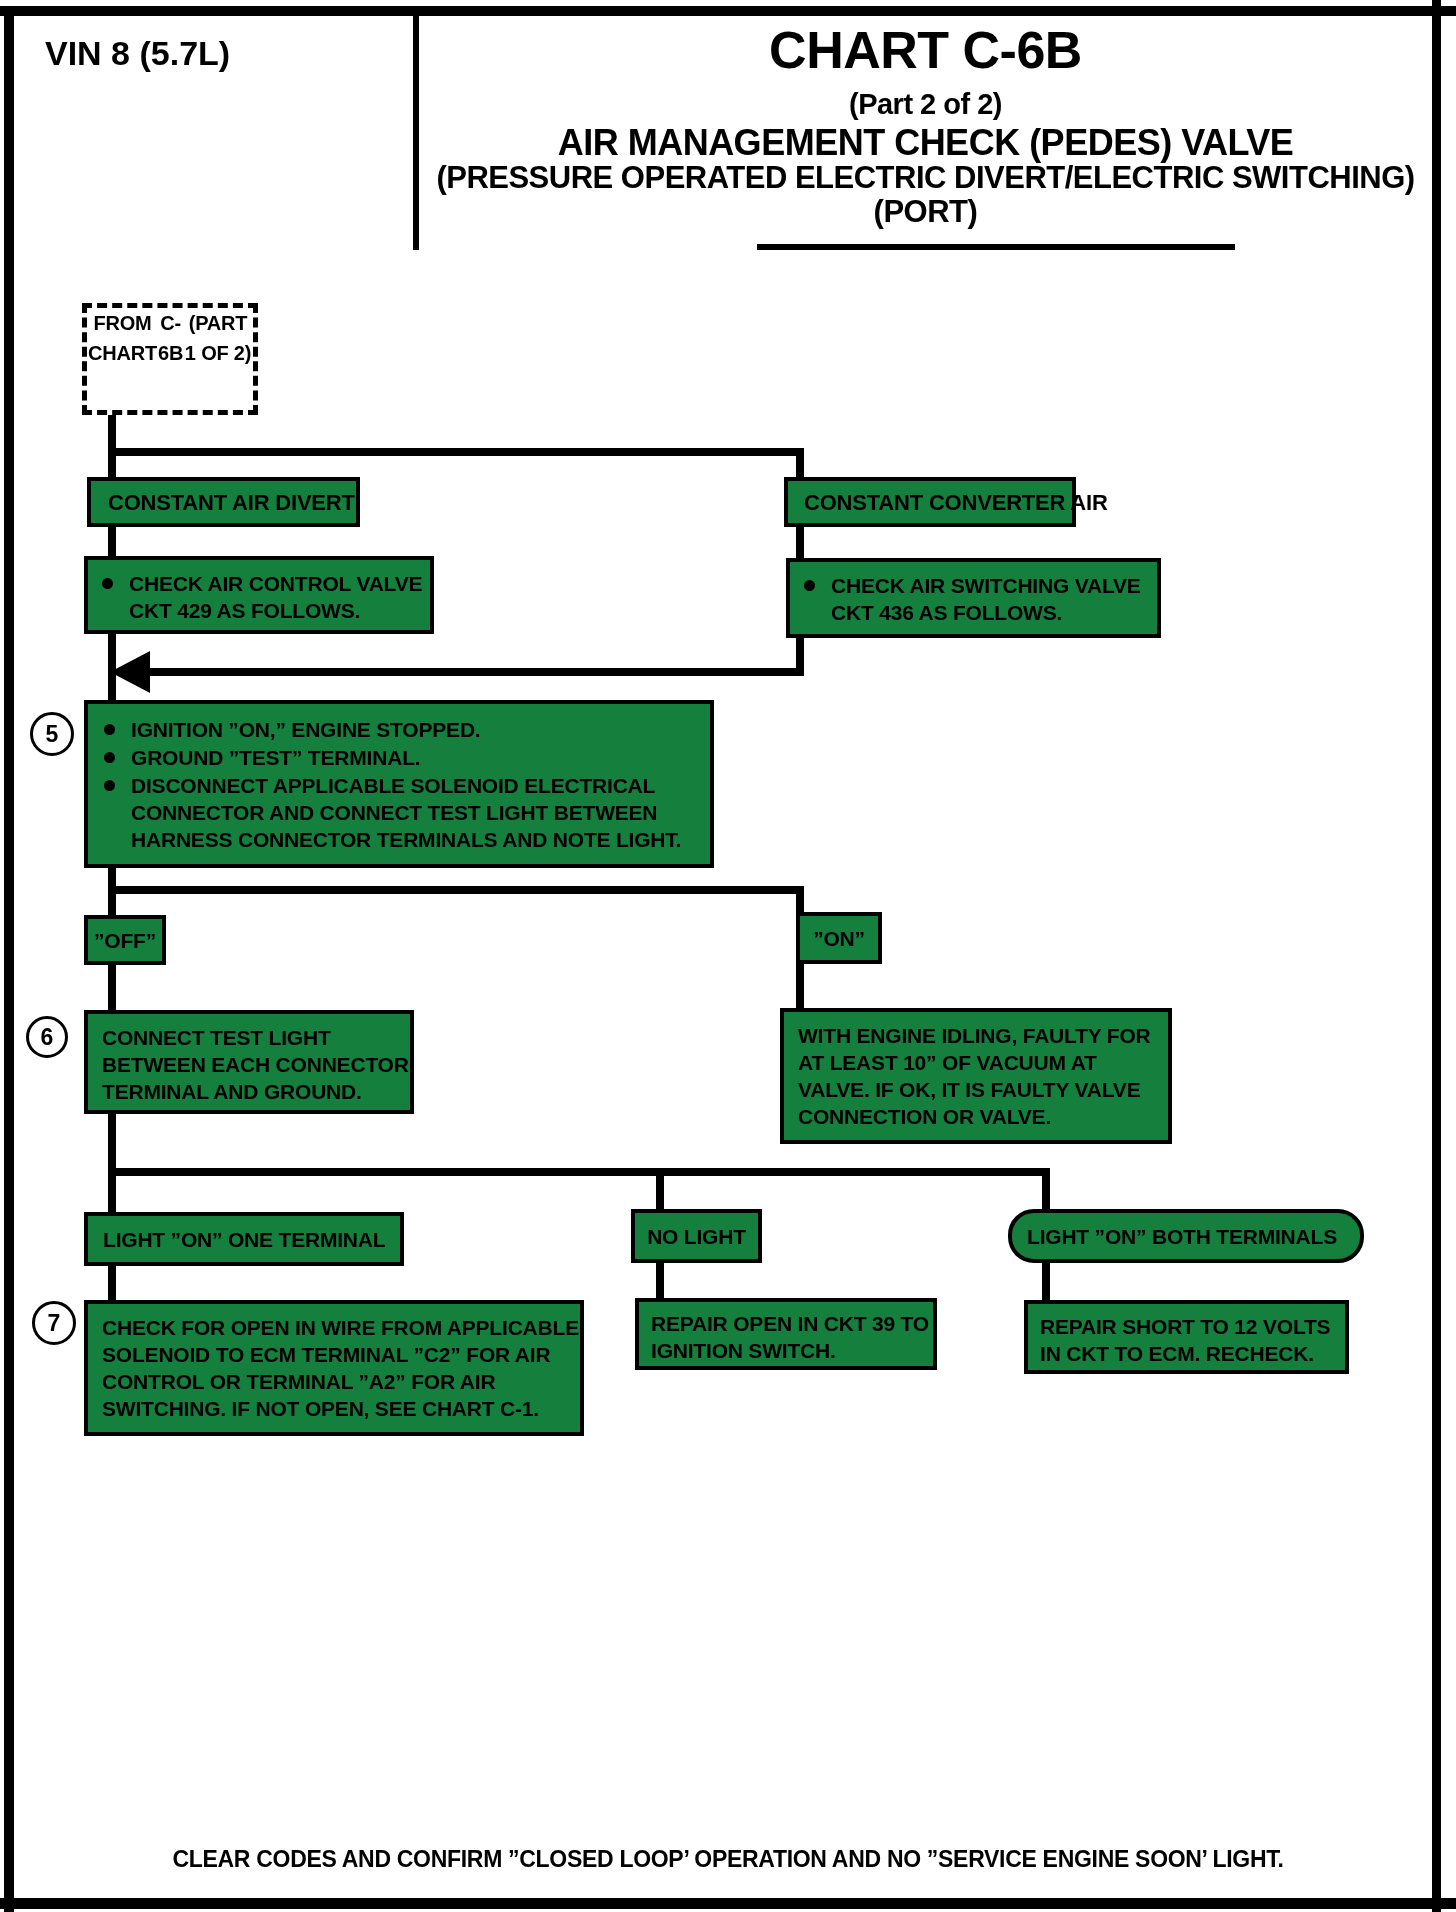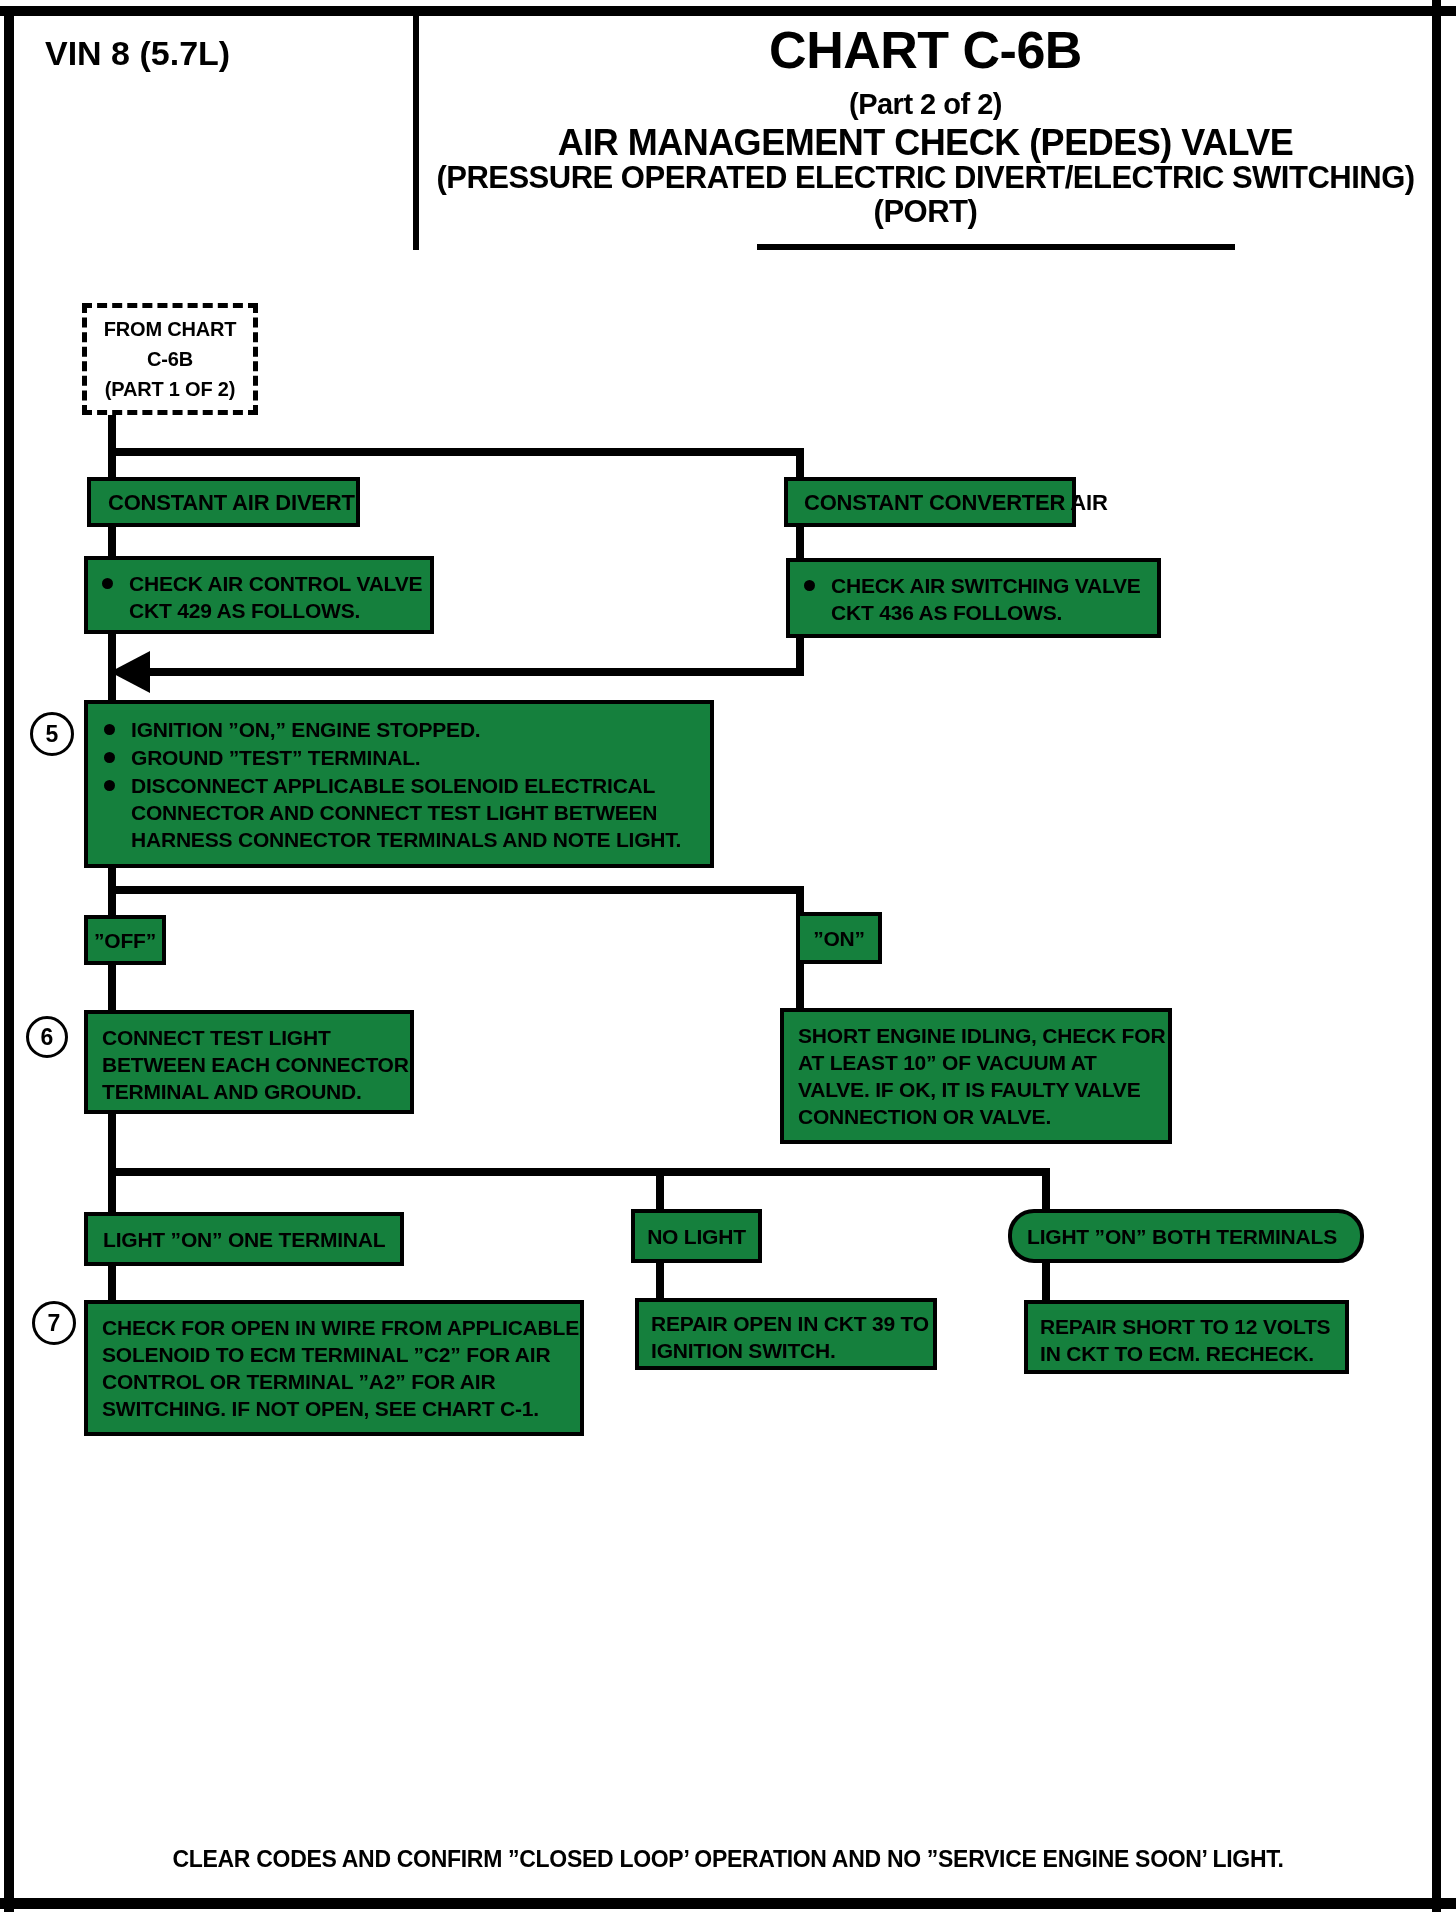--- a/index.html
+++ b/index.html
@@ -12,21 +12,21 @@
   .box{
     position:absolute;background:#15803d;border:4px solid #000;box-sizing:border-box;
     font-weight:bold;font-size:21px;line-height:27px;z-index:2;letter-spacing:-0.2px;
   }
   .box.center{display:flex;align-items:center;justify-content:center;}
   .box.vcenter{display:flex;align-items:center;}
   .box.pad{padding:10px 14px;}
   .dashedbox{
     position:absolute;background:#fff;border:5px dashed #000;box-sizing:border-box;
     font-weight:bold;font-size:20px;line-height:30px;text-align:center;z-index:2;
-    display:flex;flex-direction:column;justify-content:center;letter-spacing:-0.2px;
+    display:flex;flex-direction:row;justify-content:center;letter-spacing:-0.2px;
   }
   .circle{
     position:absolute;background:#fff;border:3px solid #000;border-radius:50%;
     box-sizing:border-box;display:flex;align-items:center;justify-content:center;
     font-weight:bold;font-size:23px;z-index:3;
   }
   .brow{display:flex;gap:16px;margin-bottom:1px;}
   .dot{width:11px;height:11px;border-radius:50%;background:#000;flex:none;margin-top:8px;}
   .arrowhead{
     position:absolute;width:0;height:0;z-index:1;
@@ -131,21 +131,21 @@
   <div class="circle" style="left:26px;top:1016px;width:42px;height:42px;">
     <span>6</span>
   </div>
   <div class="box pad" style="left:84px;top:1010px;width:330px;height:104px;">
     <div class="nowrap">CONNECT TEST LIGHT</div>
     <div class="nowrap">BETWEEN EACH CONNECTOR</div>
     <div class="nowrap">TERMINAL AND GROUND.</div>
   </div>
 
   <div class="box pad" style="left:780px;top:1008px;width:392px;height:136px;">
-    <div class="nowrap">SHORT ENGINE IDLING, CHECK FOR</div>
+    <div class="nowrap">WITH ENGINE IDLING, FAULTY FOR</div>
     <div class="nowrap">AT LEAST 10”  OF VACUUM AT</div>
     <div class="nowrap">VALVE.  IF OK, IT IS FAULTY VALVE</div>
     <div class="nowrap">CONNECTION OR VALVE.</div>
   </div>
 
   <div class="box vcenter nowrap" style="left:84px;top:1212px;width:320px;height:54px;padding-left:15px;">
     <span>LIGHT ”ON” ONE TERMINAL</span>
   </div>
   <div class="box center nowrap" style="left:631px;top:1209px;width:131px;height:54px;">
     <span>NO LIGHT</span>

